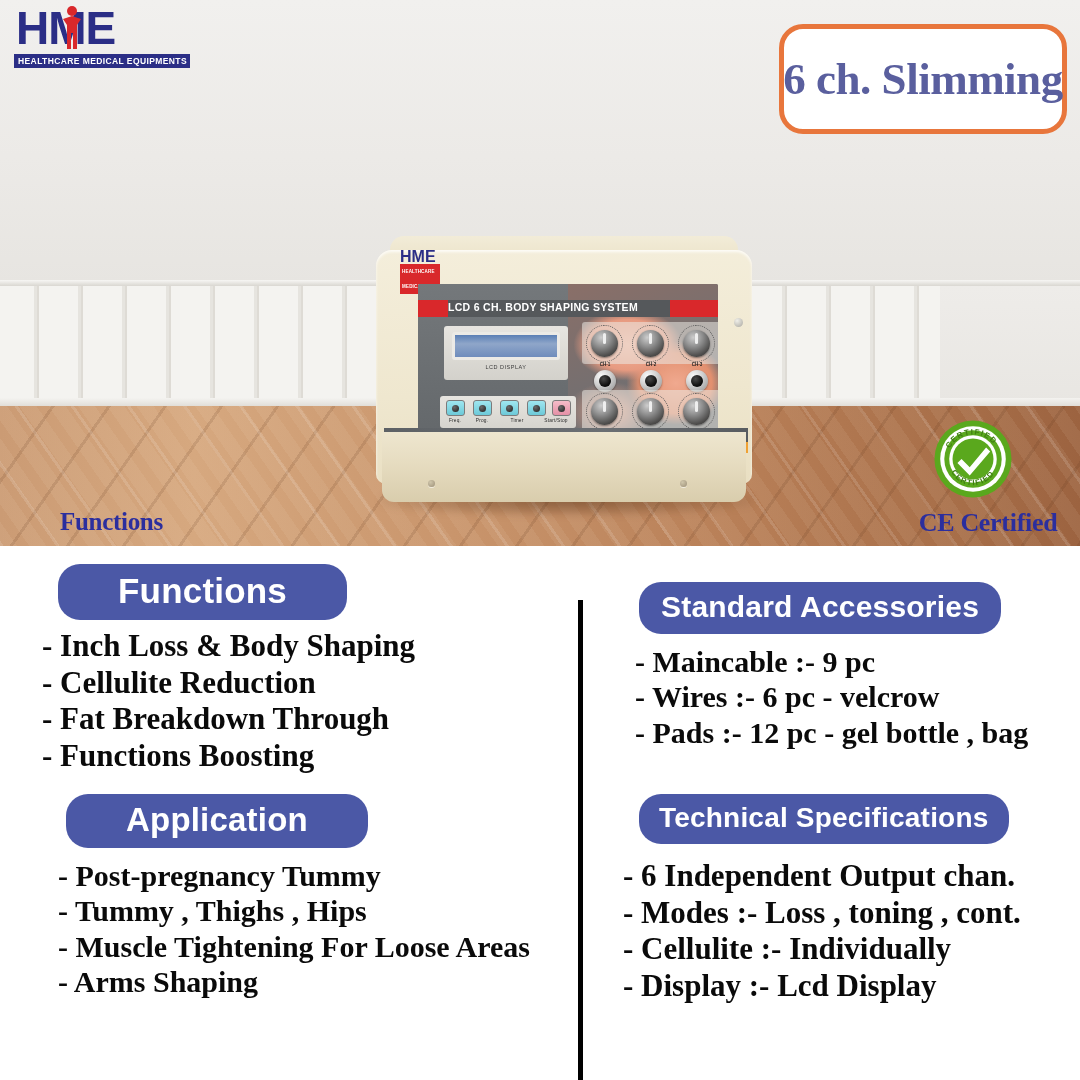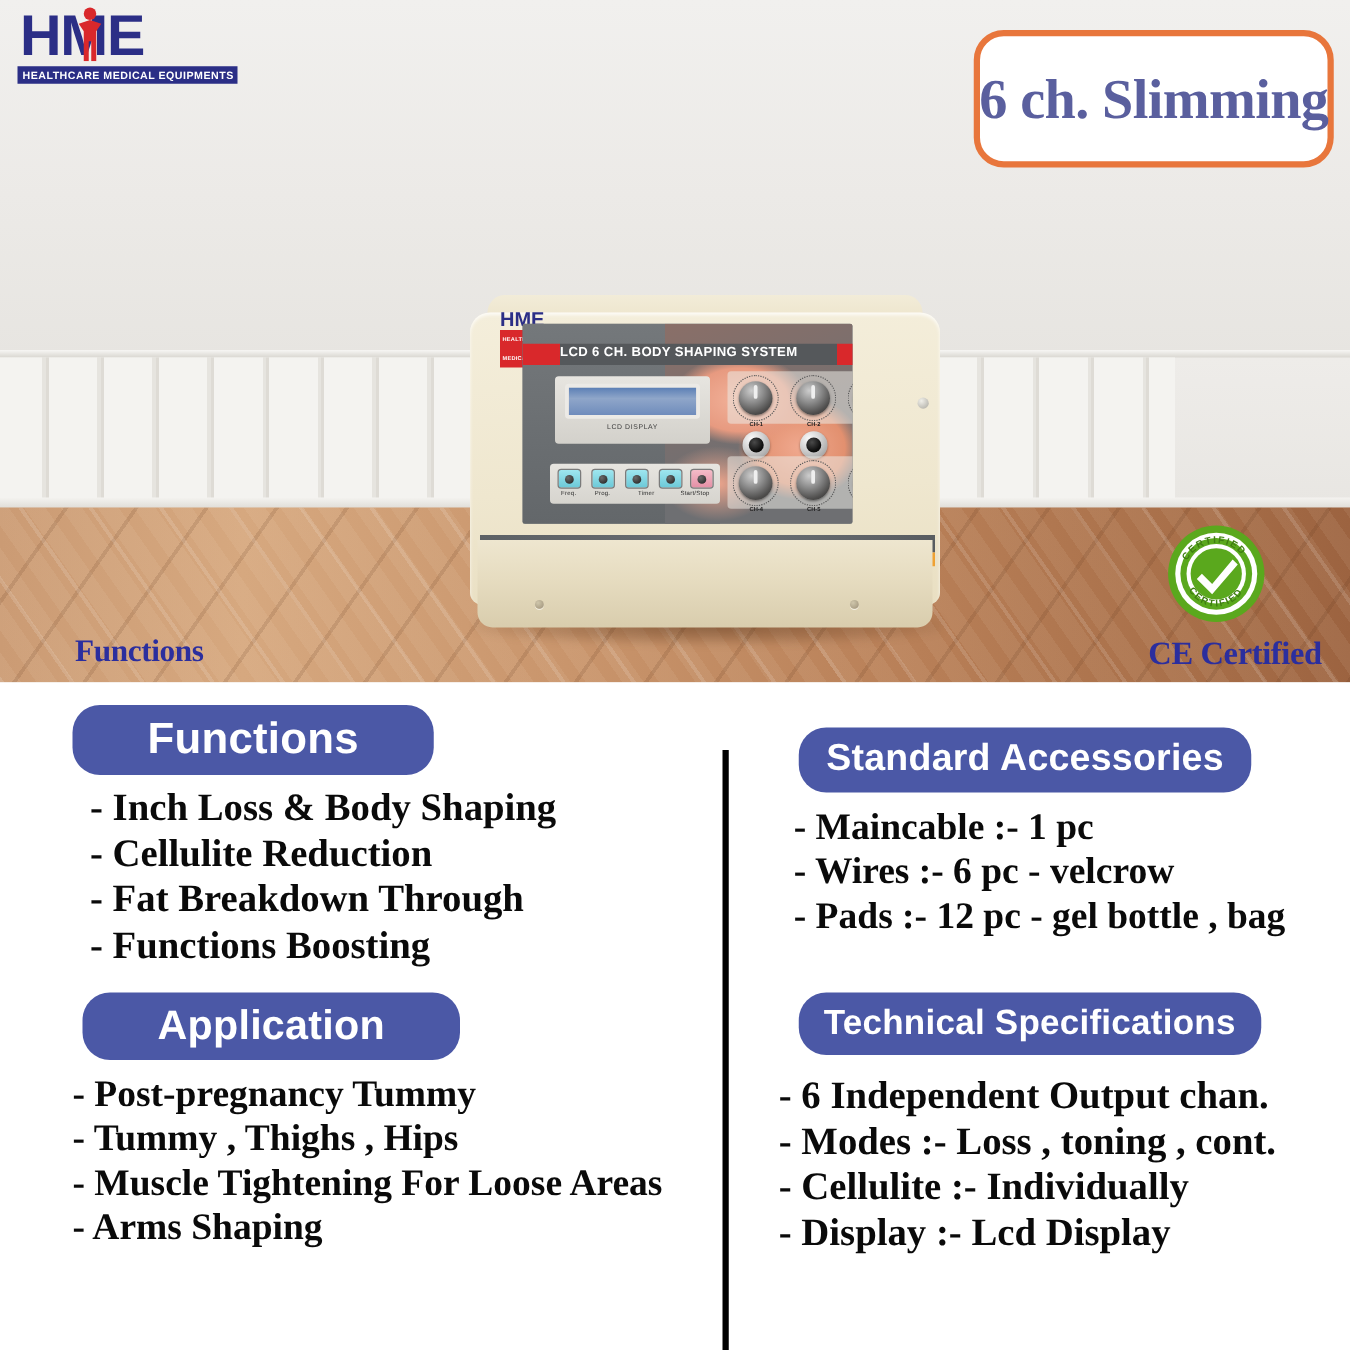--- a/index.html
+++ b/index.html
@@ -106,21 +106,21 @@
     position:absolute; left:8px; top:196px; width:364px; height:70px;
     background:linear-gradient(180deg,#eee6cf 0%,#e6dcc0 45%,#d9cdad 100%);
     border-radius:0 0 12px 12px;
   }
   .screw { position:absolute; width:7px; height:7px; border-radius:50%;
     background:radial-gradient(circle at 35% 32%, #cfc6ab, #9d9078);
     box-shadow:0 1px 0 rgba(255,255,255,.6); }
 
   
   .panel {
-    position:absolute; left:42px; top:9px; width:264px; height:160px;
+    position:absolute; left:42px; top:34px; width:300px; height:160px;
     background:#6b6f72; border-radius:2px; overflow:hidden;
   }
   .panel-skin {
     position:absolute; right:0; top:0; width:150px; height:160px;
     background:
       radial-gradient(ellipse 70px 46px at 40% 38%, #f2b29a 0%, #e79a80 55%, rgba(231,154,128,0) 78%),
       radial-gradient(ellipse 62px 52px at 72% 62%, #f0a98f 0%, #e2906f 58%, rgba(226,144,111,0) 80%),
       radial-gradient(ellipse 58px 40px at 28% 80%, #eda58c 0%, rgba(237,165,140,0) 75%),
       linear-gradient(160deg,#8a6f68 0%,#6e6f72 70%);
   }
@@ -397,21 +397,21 @@
   </div>
 
   <div class="info">
     <div class="divider"></div>
 
     <div class="col-left">
 
       <div style="position:absolute; left:58px; top:18px;">
         <div class="pill pill-fn">Functions</div>
       </div>
-      <div class="list-fn" style="position:absolute; left:42px; top:82px;margin-left:30px;">
+      <div class="list-fn" style="position:absolute; left:42px; top:82px;">
         <div class="li">- Inch Loss &amp; Body Shaping</div>
         <div class="li">- Cellulite Reduction</div>
         <div class="li">- Fat Breakdown Through</div>
         <div class="li">- Functions Boosting</div>
       </div>
 
       <div style="position:absolute; left:66px; top:248px;">
         <div class="pill pill-app">Application</div>
       </div>
       <div class="list-app" style="position:absolute; left:58px; top:312px;">
@@ -421,21 +421,21 @@
         <div class="li">- Arms Shaping</div>
       </div>
     </div>
 
     <div class="col-right">
 
       <div style="position:absolute; left:56px; top:20px;">
         <div class="pill pill-acc">Standard Accessories</div>
       </div>
       <div class="list-acc" style="position:absolute; left:52px; top:82px;">
-        <div class="li">- Maincable :- 1 pc</div>
+        <div class="li">- Maincable :- 9 pc</div>
         <div class="li">- Wires :- 6 pc    - velcrow</div>
         <div class="li">- Pads :- 12 pc    - gel bottle , bag</div>
       </div>
 
       <div style="position:absolute; left:56px; top:232px;">
         <div class="pill pill-tec">Technical Specifications</div>
       </div>
       <div class="list-tec" style="position:absolute; left:40px; top:296px;">
         <div class="li">- 6 Independent Output chan.</div>
         <div class="li">- Modes :- Loss , toning , cont.</div>

